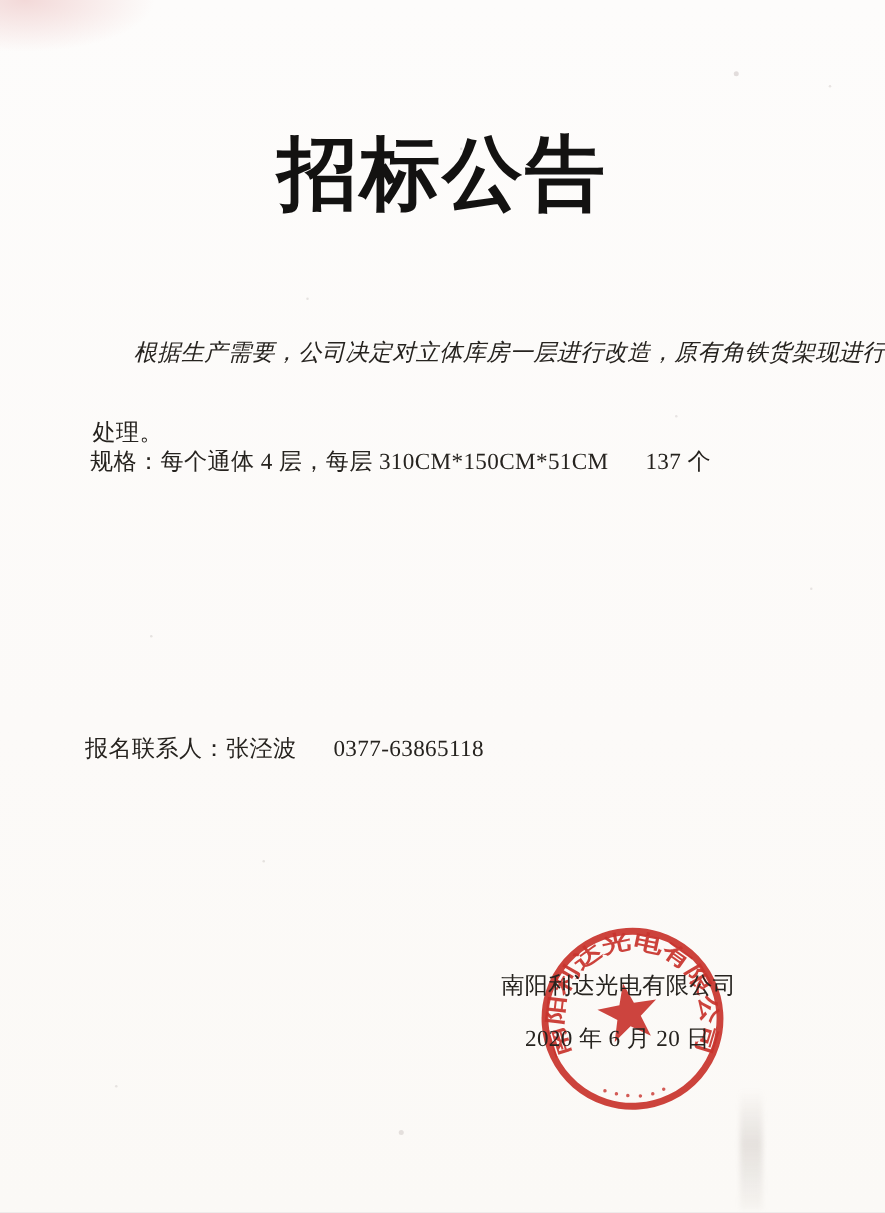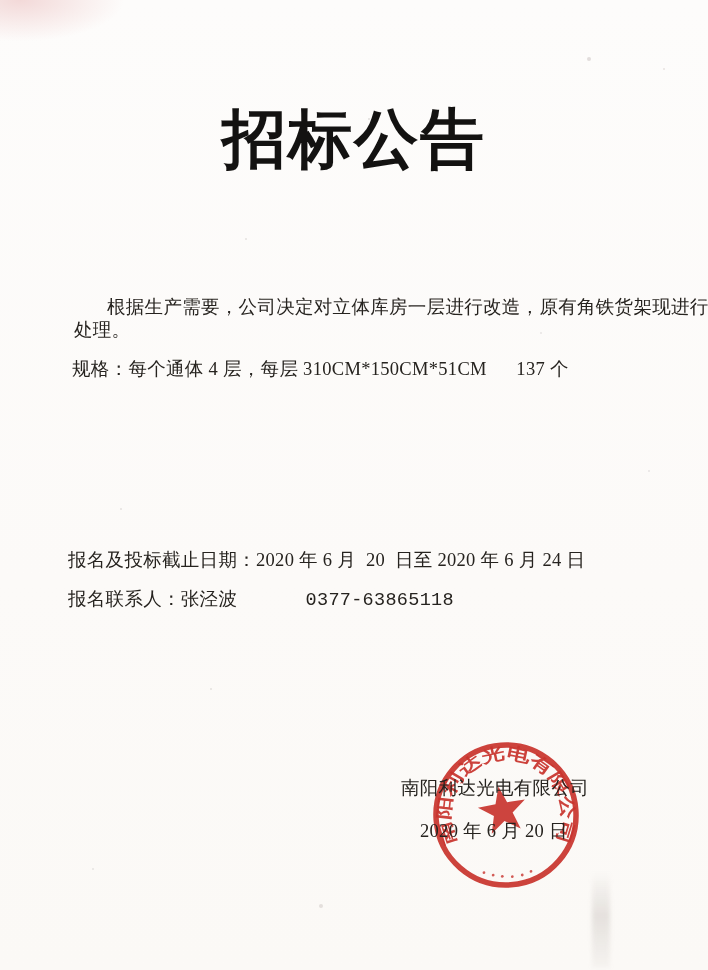--- a/index.html
+++ b/index.html
@@ -45,27 +45,27 @@
     text-align:center;
     font-size:64px;font-weight:bold;letter-spacing:2px;
     color:#131211;
   }
   .line{
     position:absolute;
     font-size:18.5px;letter-spacing:.3px;
     white-space:pre;
     color:#26231f;
   }
-  .l-intro1{top:294px;left:107px;}
-  .l-intro2{top:317px;left:74px;}
+  .l-intro1{top:269px;left:107px;font-style:italic;}
+  .l-intro2{top:333px;left:74px;}
   .l-spec1 {top:356px;left:72px;text-align:right;}
   .l-spec2 {top:394px;left:124px;}
   .l-note  {top:432px;left:105px;}
   .l-dead  {top:547px;left:68px;}
-  .l-cont  {top:586px;left:68px;font-family:Liberation Mono, monospace;}
+  .l-cont  {top:586px;left:68px;}
   .l-comp  {top:775px;left:401px;z-index:3;}
   .l-date  {top:818px;left:420px;z-index:3;}
   .seal{
     position:absolute;left:426px;top:735px;width:160px;height:160px;
     z-index:2;opacity:.92;
     transform:rotate(-4deg);
     mix-blend-mode:multiply;
   }
 </style>
 </head>
@@ -75,21 +75,20 @@
 
   <div class="smudge"></div>
   <div class="speckles"></div>
   <div class="streak"></div>
 
   <div class="title">招标公告</div>
 
   <div class="line l-intro1">根据生产需要，公司决定对立体库房一层进行改造，原有角铁货架现进行</div>
   <div class="line l-intro2">处理。</div>
   <div class="line l-spec1">规格：每个通体 4 层，每层 310CM*150CM*51CM      137 个</div>
-  <div class="line l-dead">报名及投标截止日期：2020 年 6 月  20  日至 2020 年 6 月 24 日</div>
   <div class="line l-cont">报名联系人：张泾波      0377-63865118</div>
 
   <div class="line l-comp">南阳利达光电有限公司</div>
   <div class="line l-date">2020 年 6 月 20 日</div>
 
   <svg class="seal" viewBox="-80 -80 160 160" aria-hidden="true">
     <circle cx="0" cy="0" r="70" fill="none" stroke="#c8231d" stroke-width="5.5" opacity="0.93"></circle>
     <path transform="translate(-3,-4) rotate(-6)" d="M0,-25 L5.9,-8.1 L23.8,-7.7 L9.5,3.1 L14.7,20.2 L0,10 L-14.7,20.2 L-9.5,3.1 L-23.8,-7.7 L-5.9,-8.1 Z" fill="#c8231d" opacity="0.92"></path>
     <path id="sealArc" d="M -50.7 23.7 A 56 56 0 1 1 39.6 39.6" fill="none"></path>
     <text font-size="17" fill="#c8231d" font-weight="bold" opacity="0.93" font-family="Liberation Serif, DejaVu Serif, serif">

